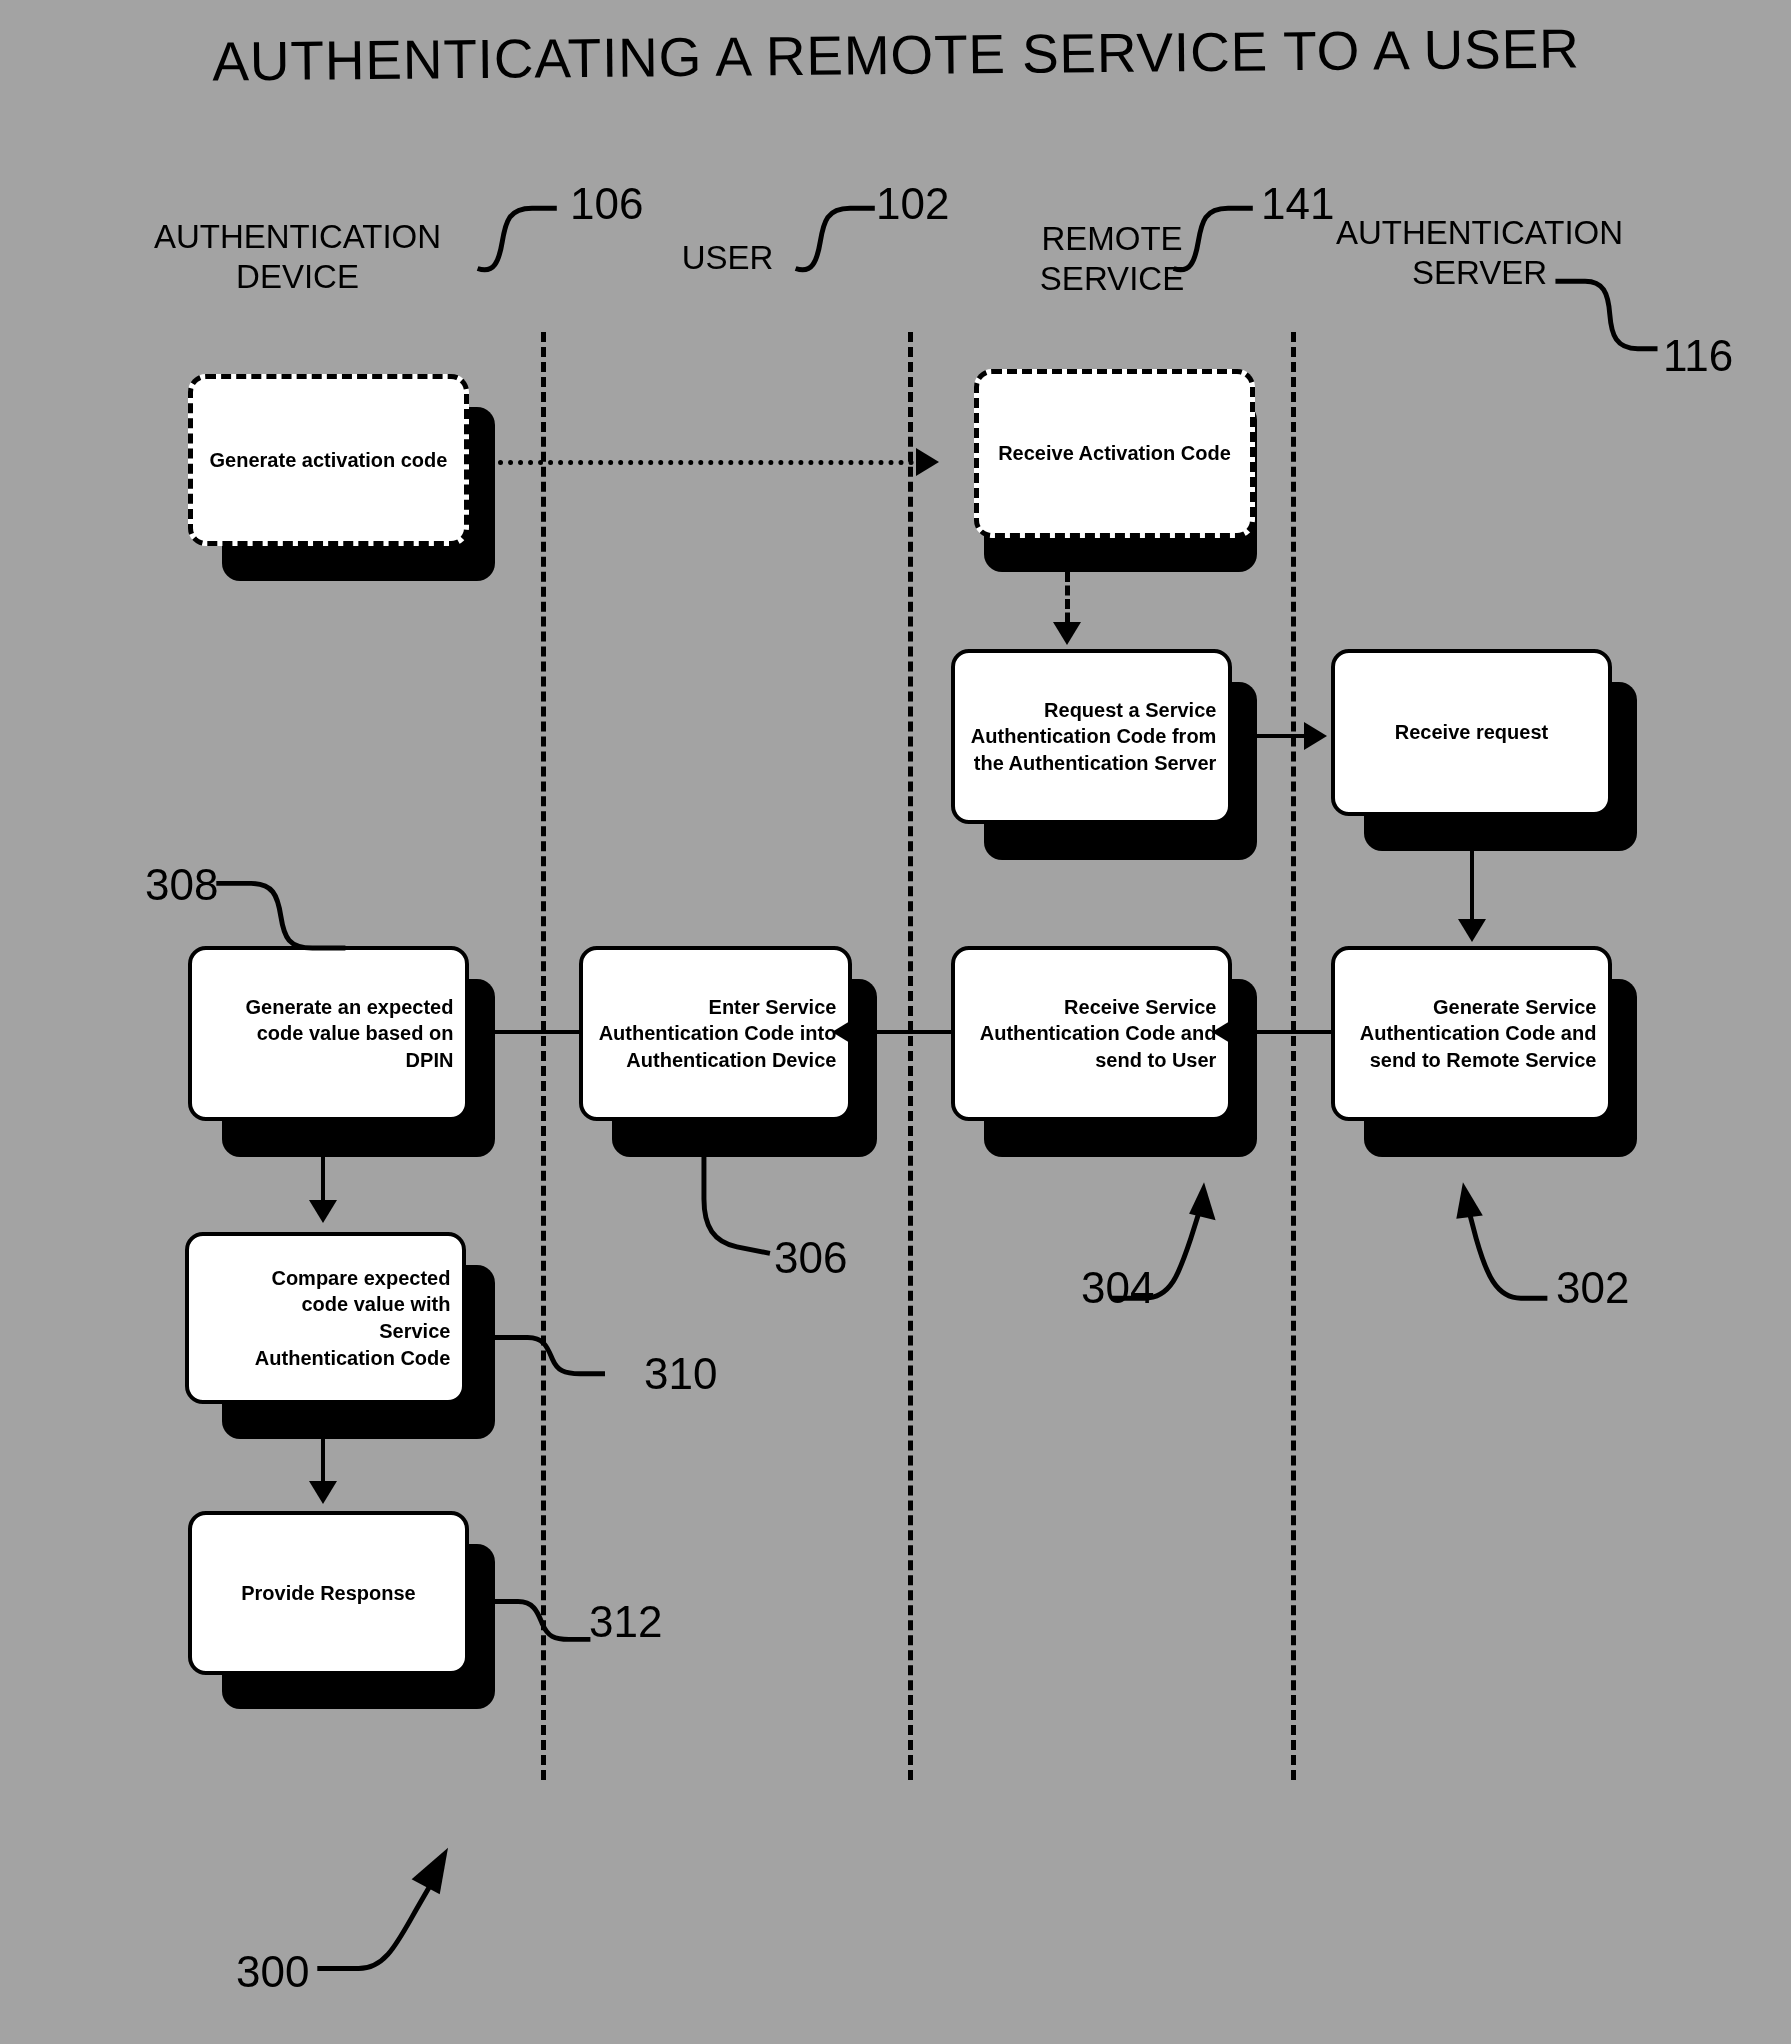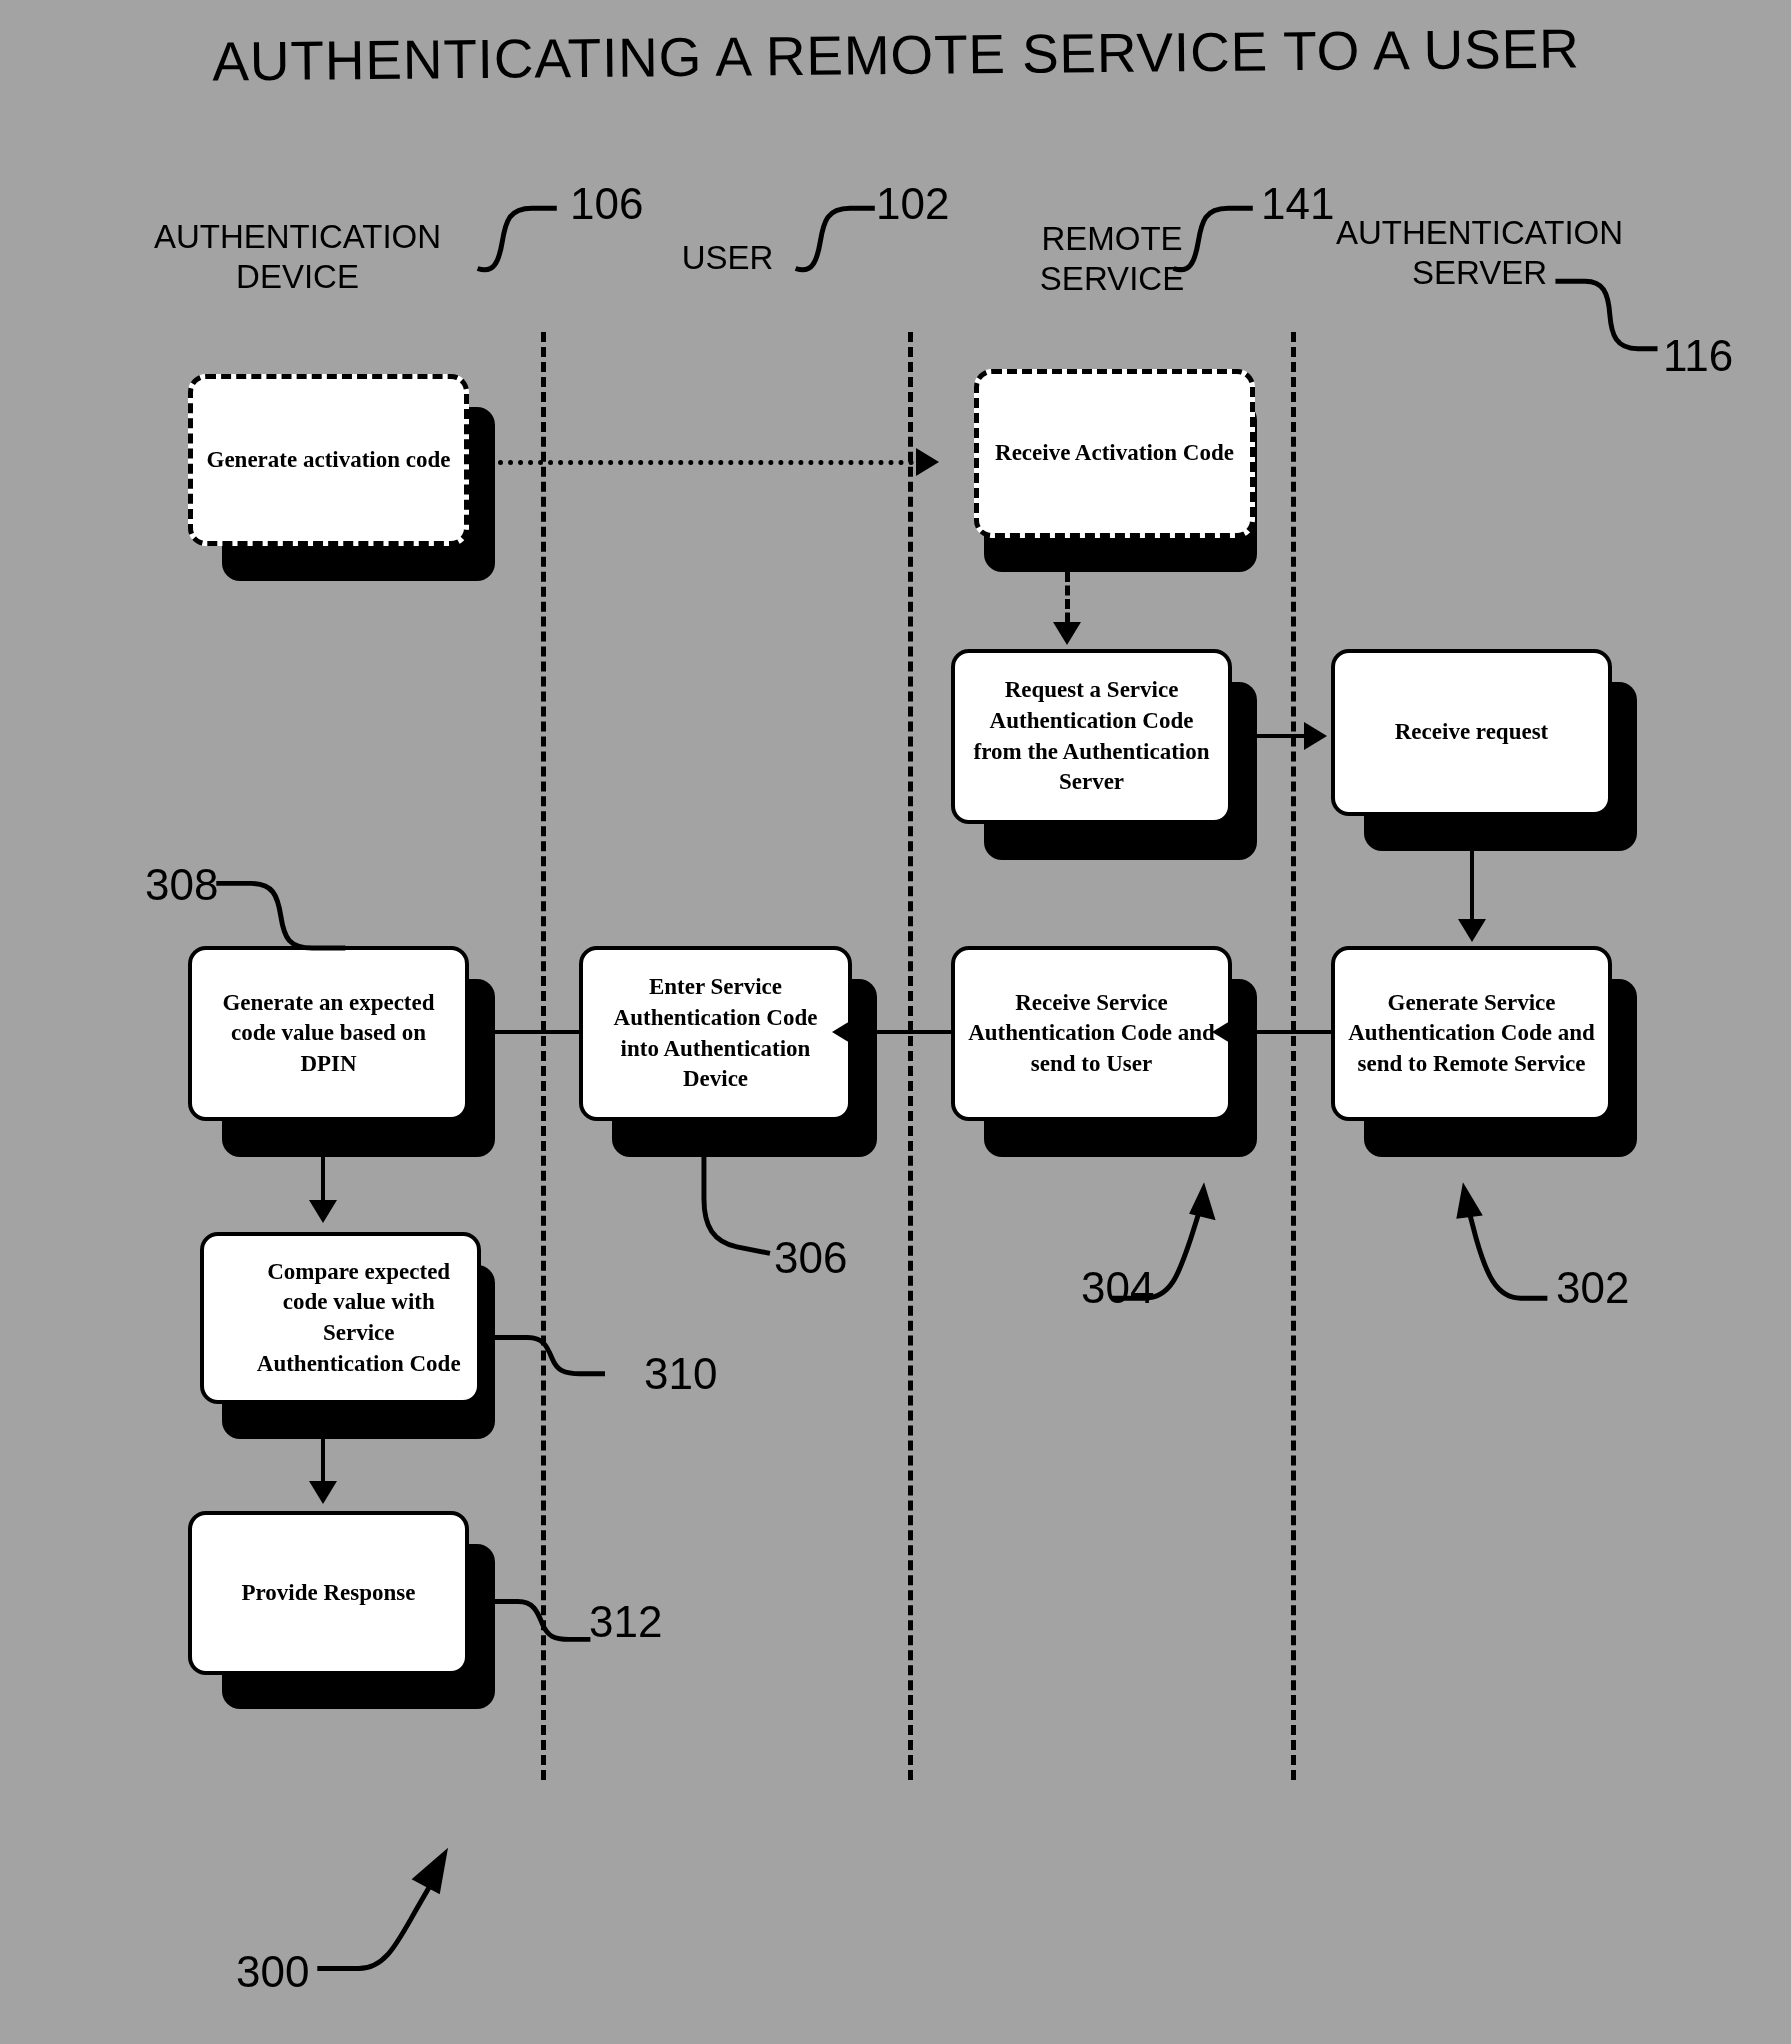--- a/index.html
+++ b/index.html
@@ -63,25 +63,25 @@
   
   .node {
     position: absolute;
     box-sizing: border-box;
     background: #ffffff;
     border: 4.1px solid #000000;
     border-radius: 18px;
     display: flex;
     align-items: center;
     justify-content: center;
-    text-align: center;
-    font-size: 23px;
+    text-align: right;
+    font-size: 20px;
     line-height: 1.33;
     font-weight: bold;
-    font-family: Liberation Serif, serif;
+    font-family: Liberation Sans, sans-serif;
     padding: 5px 11.6px;
     z-index: 3;
   }
   .node.dashed {
     border-style: dashed;
     border-width: 5px;
   }
   .node-shadow {
     position: absolute;
     background: #000000;
@@ -238,21 +238,21 @@
 
   <div class="node-shadow" style="left:222px; top:979px; width:273px; height:178px;"></div>
   <div class="node" style="left:188px; top:946px; width:281px; height:175px;">Generate an expected
 code value based on
 DPIN</div>
 
   <div class="conn vline" style="left:321px; top:1157px; height:58px;"></div>
   <div class="arrow-d" style="left:309px; top:1200px;"></div>
 
   <div class="node-shadow" style="left:222px; top:1265px; width:273px; height:174px;"></div>
-  <div class="node" style="left:200px; top:1232px; width:281px; height:172px;padding-left:48px;">Compare expected
+  <div class="node" style="left:185px; top:1232px; width:281px; height:172px;padding-left:48px;">Compare expected
 code value with
 Service Authentication
 Code</div>
 
   <div class="conn vline" style="left:321px; top:1438px; height:56px;"></div>
   <div class="arrow-d" style="left:309px; top:1481px;"></div>
 
   <div class="node-shadow" style="left:222px; top:1544px; width:273px; height:165px;"></div>
   <div class="node" style="left:188px; top:1511px; width:281px; height:164px;">Provide Response</div>
 

